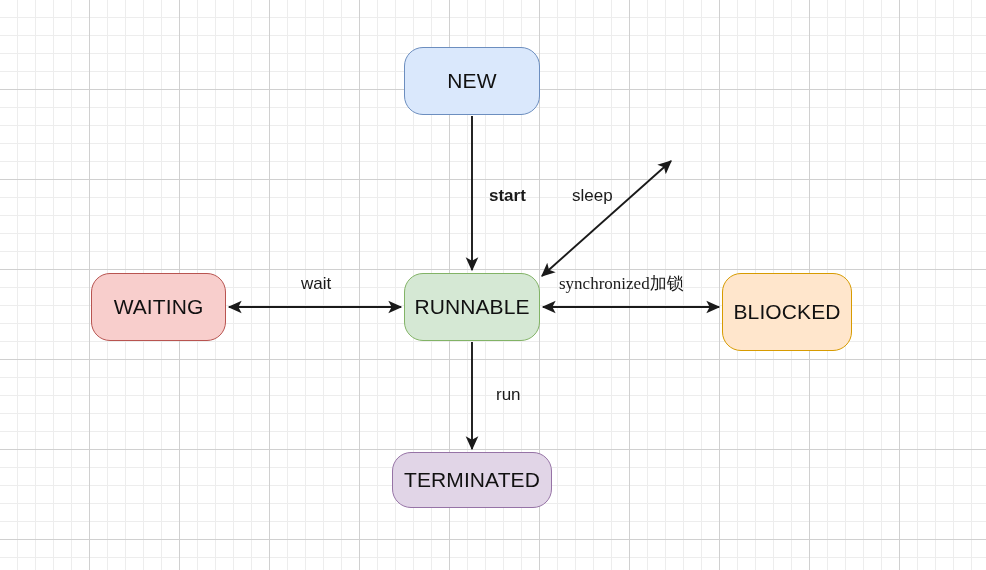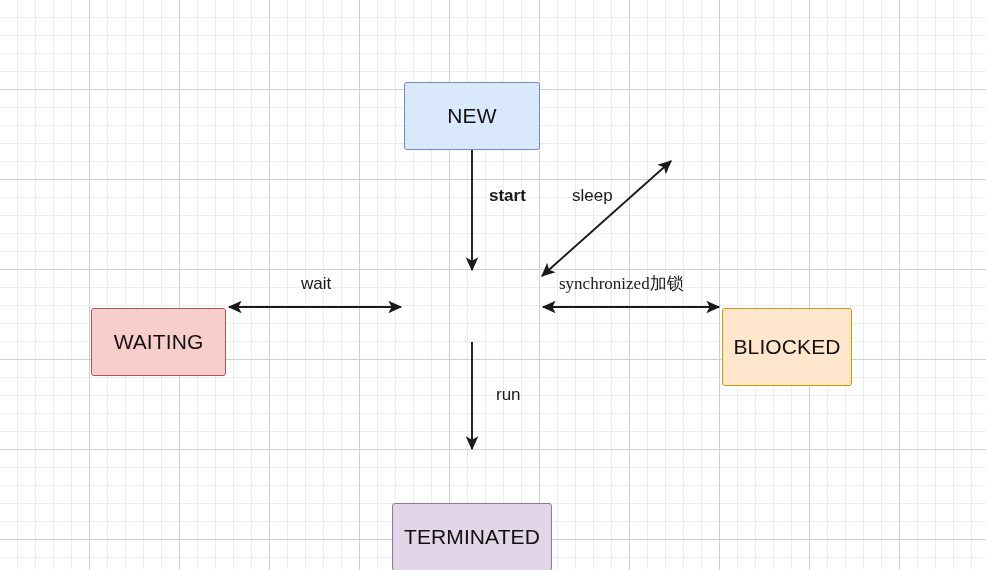--- a/index.html
+++ b/index.html
@@ -30,31 +30,30 @@
     position: absolute;
     left: 0;
     top: 0;
     width: 986px;
     height: 570px;
     pointer-events: none;
   }
   .node {
     position: absolute;
     box-sizing: border-box;
-    border-radius: 3px;
+    border-radius: 19px;
     border-style: solid;
     border-width: 1.6px;
     display: flex;
     align-items: center;
     justify-content: center;
     font-size: 21px;
     color: #111111;
     letter-spacing: 0.1px;
     white-space: nowrap;
-    margin-top: 35px;
   }
   .edge-label {
     position: absolute;
     font-size: 17px;
     color: #1a1a1a;
     white-space: nowrap;
     background: transparent;
   }
 </style>
 </head>
@@ -85,26 +84,29 @@
 
   <div class="node" style="left: 404px; top: 47px; width: 136px; height: 68px; background: rgb(218, 232, 252); border-color: rgb(108, 142, 191);">
     <span>NEW</span>
   </div>
 
 
   <div class="node" style="left: 91px; top: 273px; width: 135px; height: 68px; background: rgb(248, 206, 204); border-color: rgb(184, 84, 80);">
     <span>WAITING</span>
   </div>
 
+  <div class="node" style="left: 404px; top: 273px; width: 136px; height: 68px; background: rgb(213, 232, 212); border-color: rgb(130, 179, 102);">
+    <span>RUNNABLE</span>
+  </div>
 
   <div class="node" style="left: 722px; top: 273px; width: 130px; height: 78px; background: rgb(255, 230, 204); border-color: rgb(215, 155, 0);">
     <span>BLIOCKED</span>
   </div>
 
-  <div class="node" style="left: 392px; top: 468px; width: 160px; height: 68px; background: rgb(225, 213, 231); border-color: rgb(150, 115, 166); text-align: right;">
+  <div class="node" style="left: 392px; top: 452px; width: 160px; height: 56px; background: rgb(225, 213, 231); border-color: rgb(150, 115, 166); text-align: right;">
     <span>TERMINATED</span>
   </div>
 
   <div class="edge-label" style="left: 489px; top: 186px; font-weight: bold;">
     <span>start</span>
   </div>
 
   <div class="edge-label" style="left: 572px; top: 186px;">
     <span>sleep</span>
   </div>

